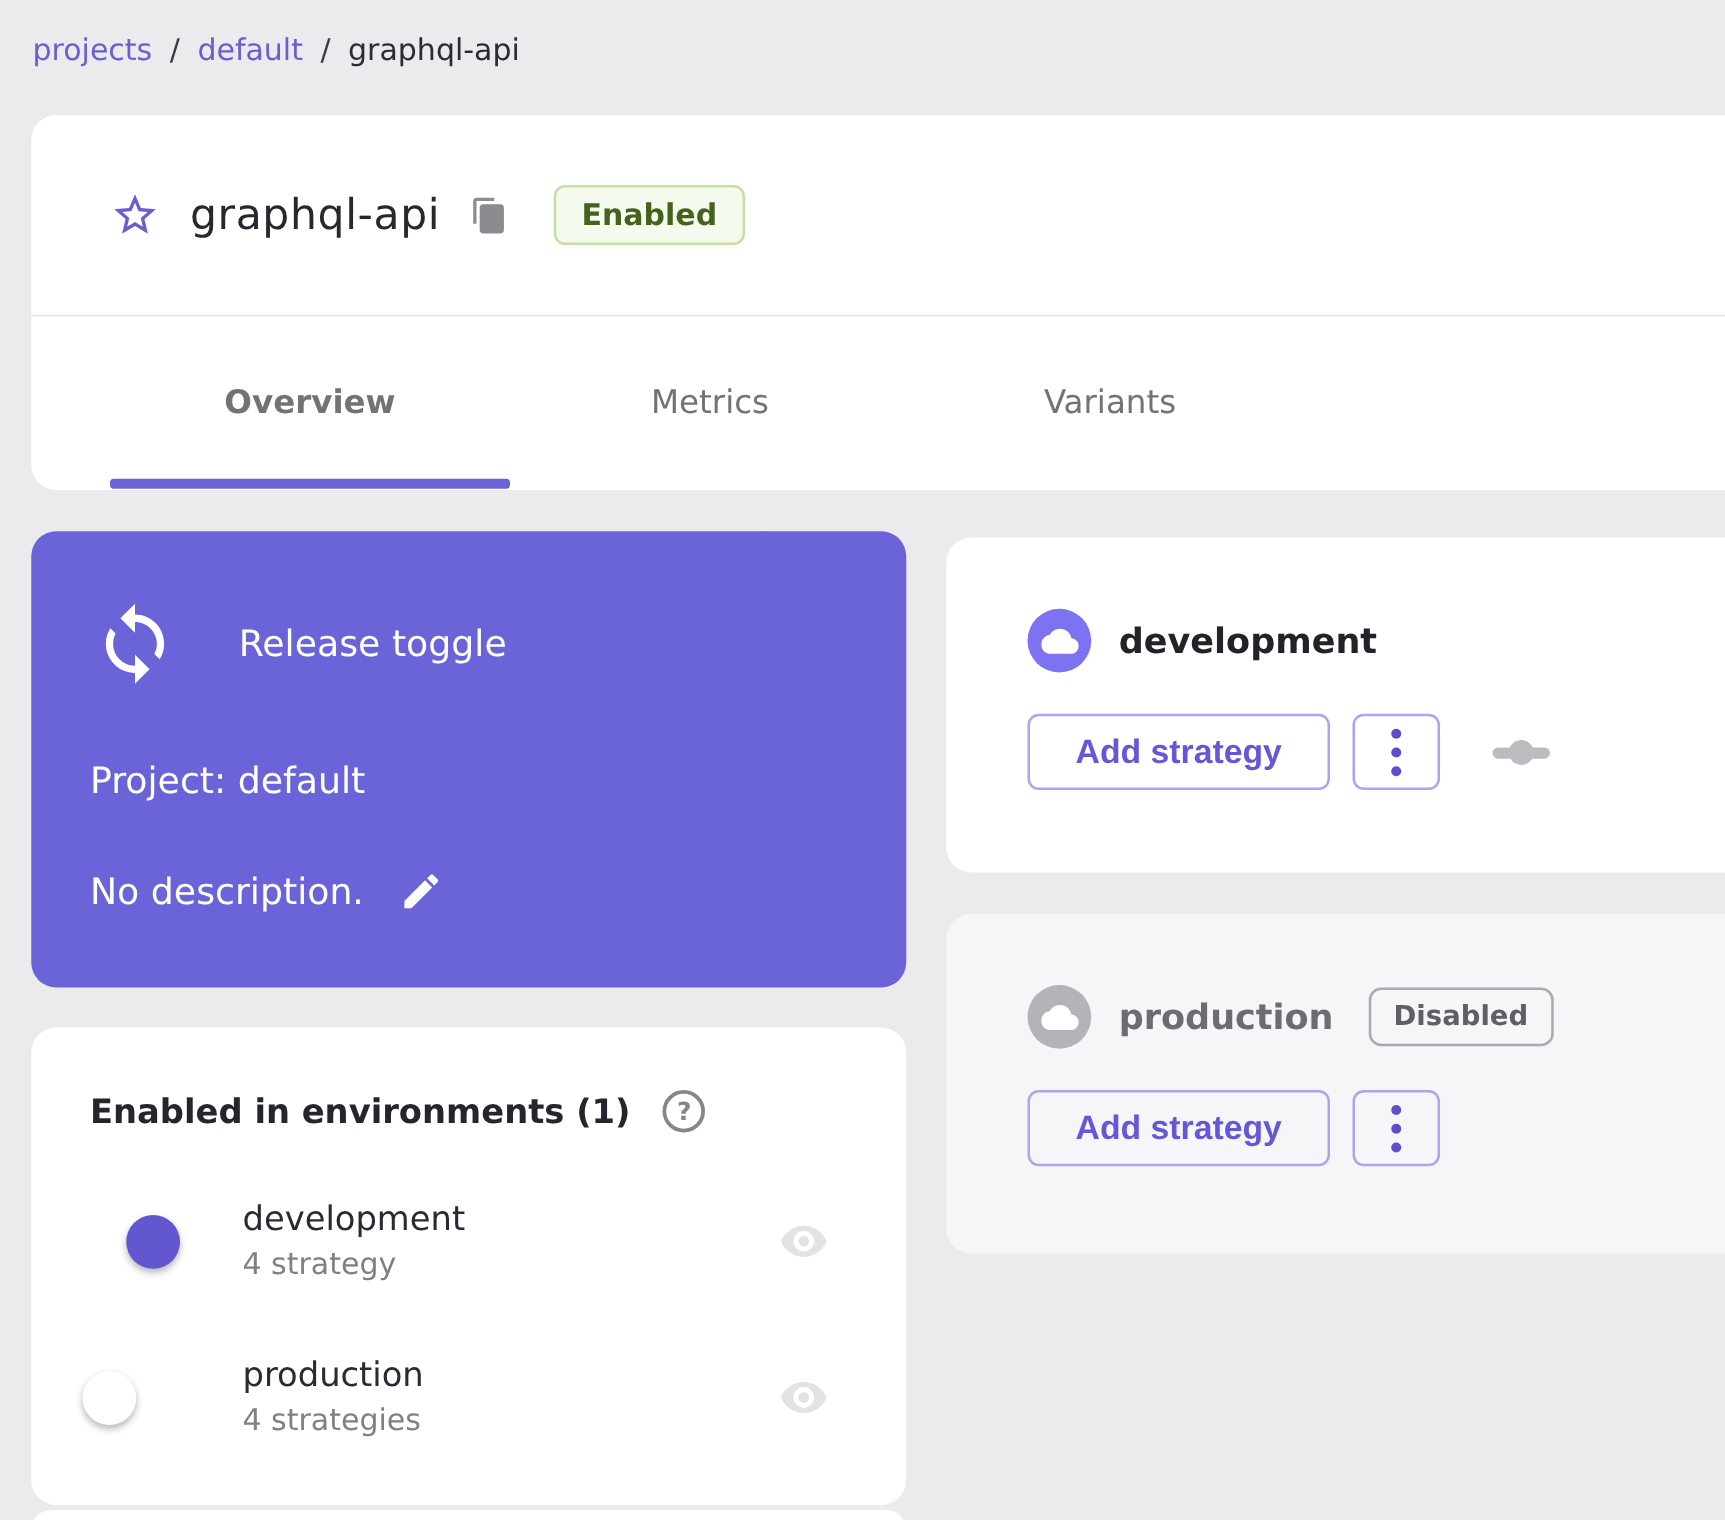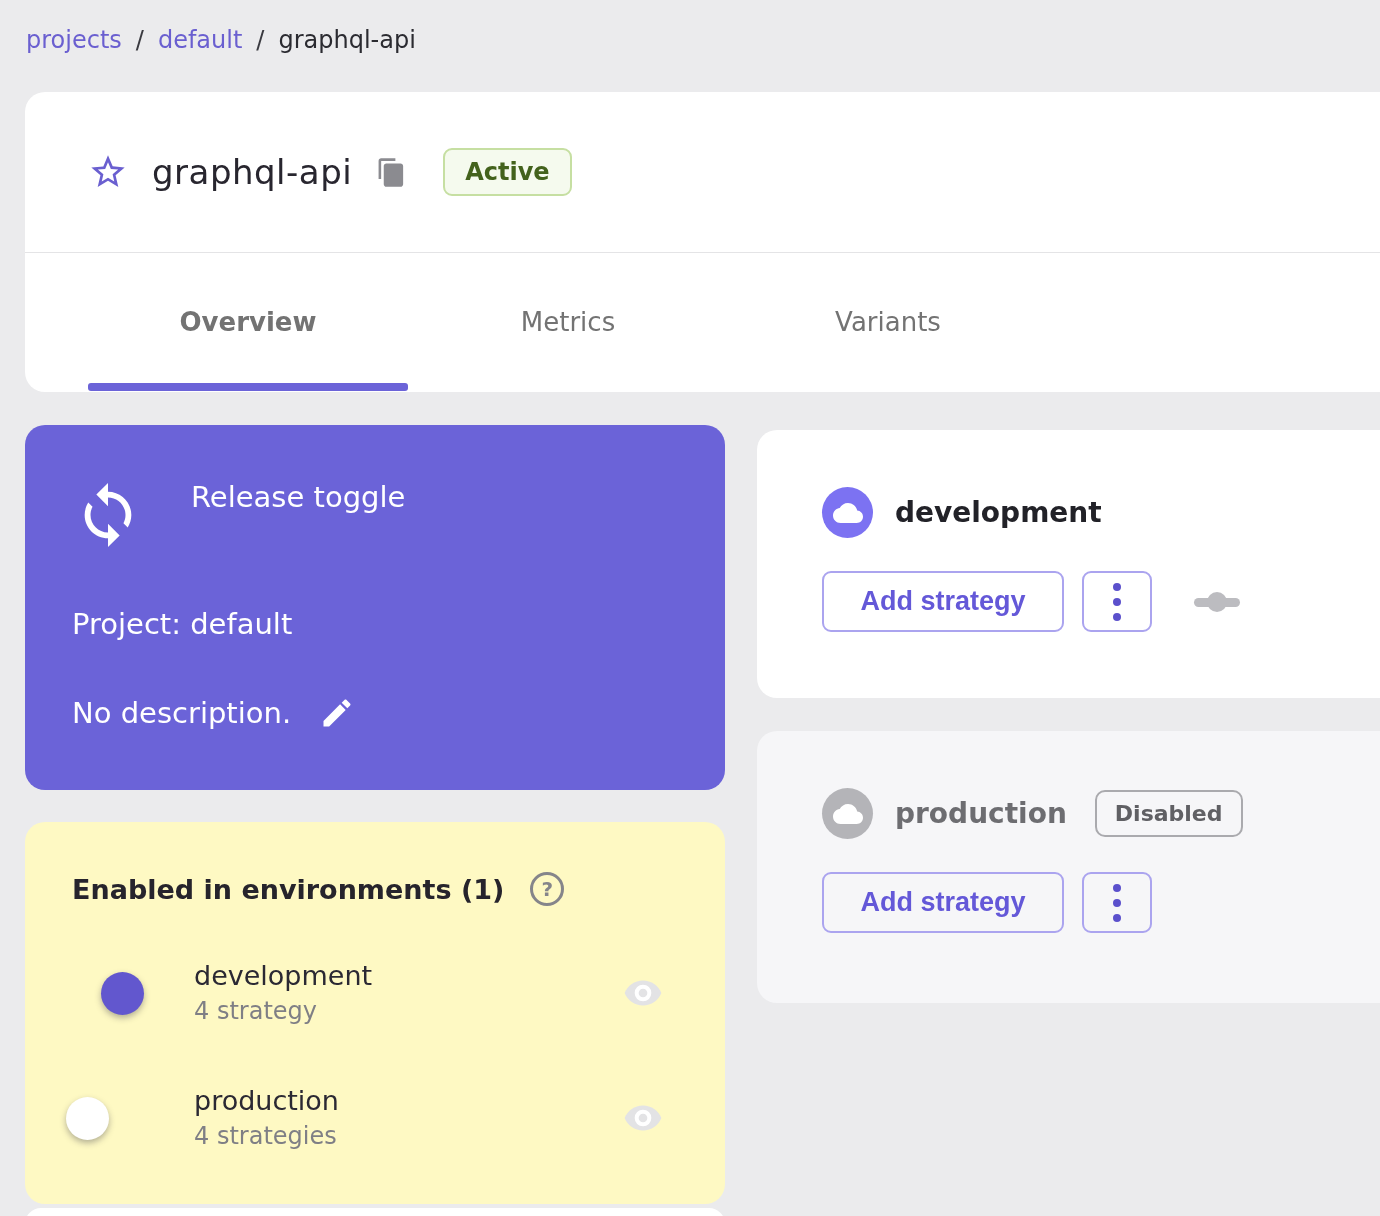--- a/index.html
+++ b/index.html
@@ -46,21 +46,21 @@
     position:absolute; left:0; bottom:0; width:100%; height:8px;
     background:#6b63d8; border-radius:3px;
   }
 
   
   .toggle-card {
     position:absolute; left:25px; top:425px; width:700px; height:365px;
     background:#6b63d8; border-radius:20px; color:#ffffff;
   }
   .toggle-card .type-row {
-    position:absolute; left:48px; top:55px; display:flex; gap:48px;
+    position:absolute; left:48px; top:55px; display:flex; align-items:center; gap:48px;
   }
   .type-label { font-size:29px; }
   .project-line { position:absolute; left:47px; top:182px; font-size:29px; }
   .desc-row { position:absolute; left:47px; top:268px; display:flex; align-items:center; gap:26px; }
   .desc-text { font-size:29px;text-align:center; }
   .edit-btn { width:40px; height:40px; display:flex; align-items:center; justify-content:center; cursor:pointer; }
 
   
   .env-card {
     position:absolute; left:757px; right:0; border-radius:20px 0 0 20px;
@@ -102,21 +102,21 @@
   .slider-glyph .bar {
     position:absolute; left:0; top:6px; width:46px; height:9px; border-radius:5px; background:#bcbcc0;
   }
   .slider-glyph .knob {
     position:absolute; left:13px; top:0; width:20px; height:20px; border-radius:50%; background:#bcbcc0;
   }
 
   
   .enabled-card {
     position:absolute; left:25px; top:822px; width:700px; height:382px;
-    background:#fef9c3; border-radius:20px; padding:50px 47px 0 47px;
+    background:#ffffff; border-radius:20px; padding:50px 47px 0 47px;
   }
   .enabled-head { display:flex; align-items:center; gap:26px; }
   .enabled-title { font-size:27px; font-weight:700; color:#26242c; }
   .help-circle {
     width:34px; height:34px; border-radius:50%; border:3px solid #85858a;
     color:#85858a; font-size:20px; font-weight:700;
     display:flex; align-items:center; justify-content:center; cursor:pointer;
   }
   .env-row { display:flex; align-items:center; margin-top:54px; }
   .env-row + .env-row { margin-top:60px; }
@@ -160,21 +160,21 @@
       <svg width="40" height="40" viewBox="0 0 24 24" fill="#6a5fd0">
         <path d="M22 9.24l-7.19-.62L12 2 9.19 8.63 2 9.24l5.46 4.73L5.82 21 12 17.27 18.18 21l-1.63-7.03L22 9.24zM12 15.4l-3.76 2.27 1-4.28-3.32-2.88 4.38-.38L12 6.1l1.71 4.04 4.38.38-3.32 2.88 1 4.28L12 15.4z"></path>
       </svg>
     </span>
     <h1 class="feature-title">graphql-api</h1>
     <span>
       <svg width="31" height="31" viewBox="0 0 24 24" fill="#8b8b90">
         <path d="M15 1H4c-1.1 0-2 .9-2 2v14h2V3h11V1zm4 4H8c-1.1 0-2 .9-2 2v14c0 1.1.9 2 2 2h11c1.1 0 2-.9 2-2V7c0-1.1-.9-2-2-2z"></path>
       </svg>
     </span>
-    <span class="badge-active">Active</span>
+    <span class="badge-active">Enabled</span>
   </div>
   <div class="tab-row">
     <div class="tab active">
       <span>Overview</span>
       <span class="tab-indicator"></span>
     </div>
     <div class="tab">
       <span>Metrics</span>
     </div>
     <div class="tab">

